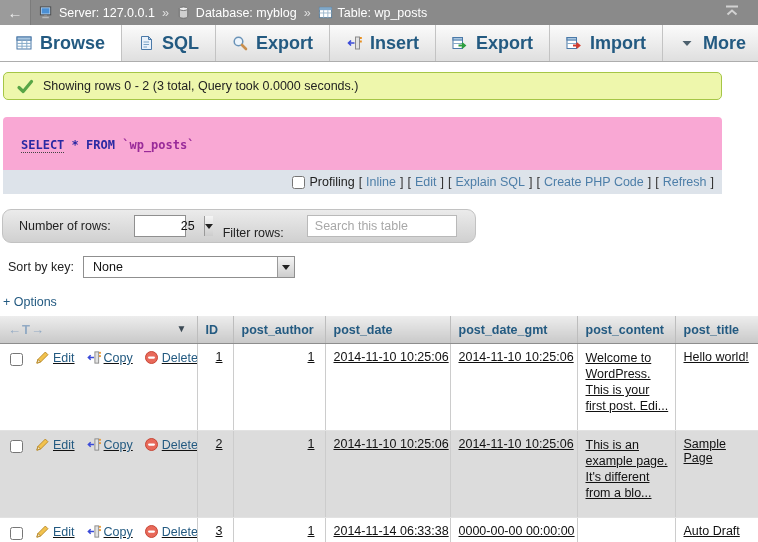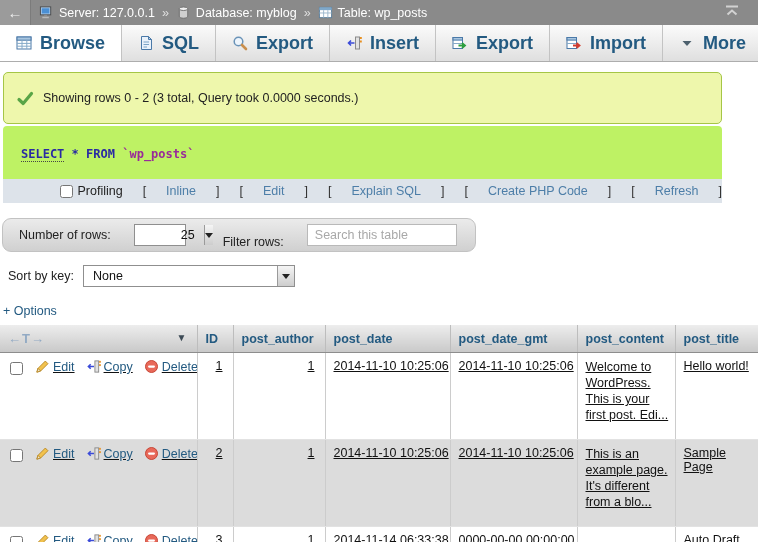--- a/index.html
+++ b/index.html
@@ -15,30 +15,30 @@
   .crumb { color:#fff; text-decoration:none; }
   .collapse { position:absolute; right:18px; top:5px; width:16px; height:12px; cursor:pointer; }
 
   
   .tabbar { height:37px; background:linear-gradient(#f4f4f4,#d9d9d9); border-bottom:1px solid #adadad; display:flex; align-items:stretch; }
   .tab { display:flex; align-items:center; gap:8px; padding:0 16px; border-right:1px solid #c3c3c3; background:linear-gradient(#fbfbfb,#dfdfdf); color:#235a81; font-weight:bold; font-size:18px; cursor:pointer; }
   .tab.active { background:#fff; }
   .tab .ticon { display:inline-flex; width:16px; height:16px; }
 
   
-  .message { margin:10px 36px 0 3px; height:52px; background:#eef7ac; border:1px solid #a5c646; border-radius:5px; display:flex; align-items:center; padding:0 12px; gap:9px; font-size:12.5px; color:#222; }
+  .message { margin:10px 36px 0 3px; height:28px; background:#eef7ac; border:1px solid #a5c646; border-radius:5px; display:flex; align-items:center; padding:0 12px; gap:9px; font-size:12.5px; color:#222; }
   .message .micon { display:inline-flex; width:18px; height:18px; }
 
   
-  .sqlbox { margin:2px 36px 0 3px; background:#bef264; border-radius:4px 4px 0 0; overflow:hidden; }
+  .sqlbox { margin:17px 36px 0 3px; background:#f9a8d4; border-radius:4px 4px 0 0; overflow:hidden; }
   .sqlcode { padding:21px 10px 18px 18px; font-family:"DejaVu Sans Mono", monospace; font-size:12px; font-weight:bold; }
   .kw { color:#2929a3; }
   .kw.dotted { border-bottom:1px dotted #444; }
   .ident { color:#992b99; }
-  .sqltools { height:24px; background:#dde3ea; display:flex; align-items:center; justify-content:flex-end; font-size:12.5px; color:#222; gap:20px; }
+  .sqltools { height:24px; background:#dde3ea; display:flex; align-items:center; justify-content:flex-end; padding-right:8px; font-size:12.5px; color:#222; gap:4px; }
   .sqltools label { display:flex; align-items:center; gap:4px; }
   .sqltools .br { color:#333; }
   .sqltools a { color:#4d7ea8; text-decoration:none; }
 
   
   .rowsbar { margin:15px 0 0 2px; width:474px; height:34px; border:1px solid #c2c2c2; border-radius:9px; background:linear-gradient(#ebebeb,#d0d0d0); display:flex; align-items:center; padding-left:16px; gap:23px; font-size:12.5px; color:#222; }
 
   
   .wselect { display:inline-flex; align-items:center; height:22px; background:#fff; border:1px solid #8f8f8f; cursor:pointer; }
   .wselect .val { padding:0 9px; font-size:12.5px; color:#111; white-space:nowrap; }

